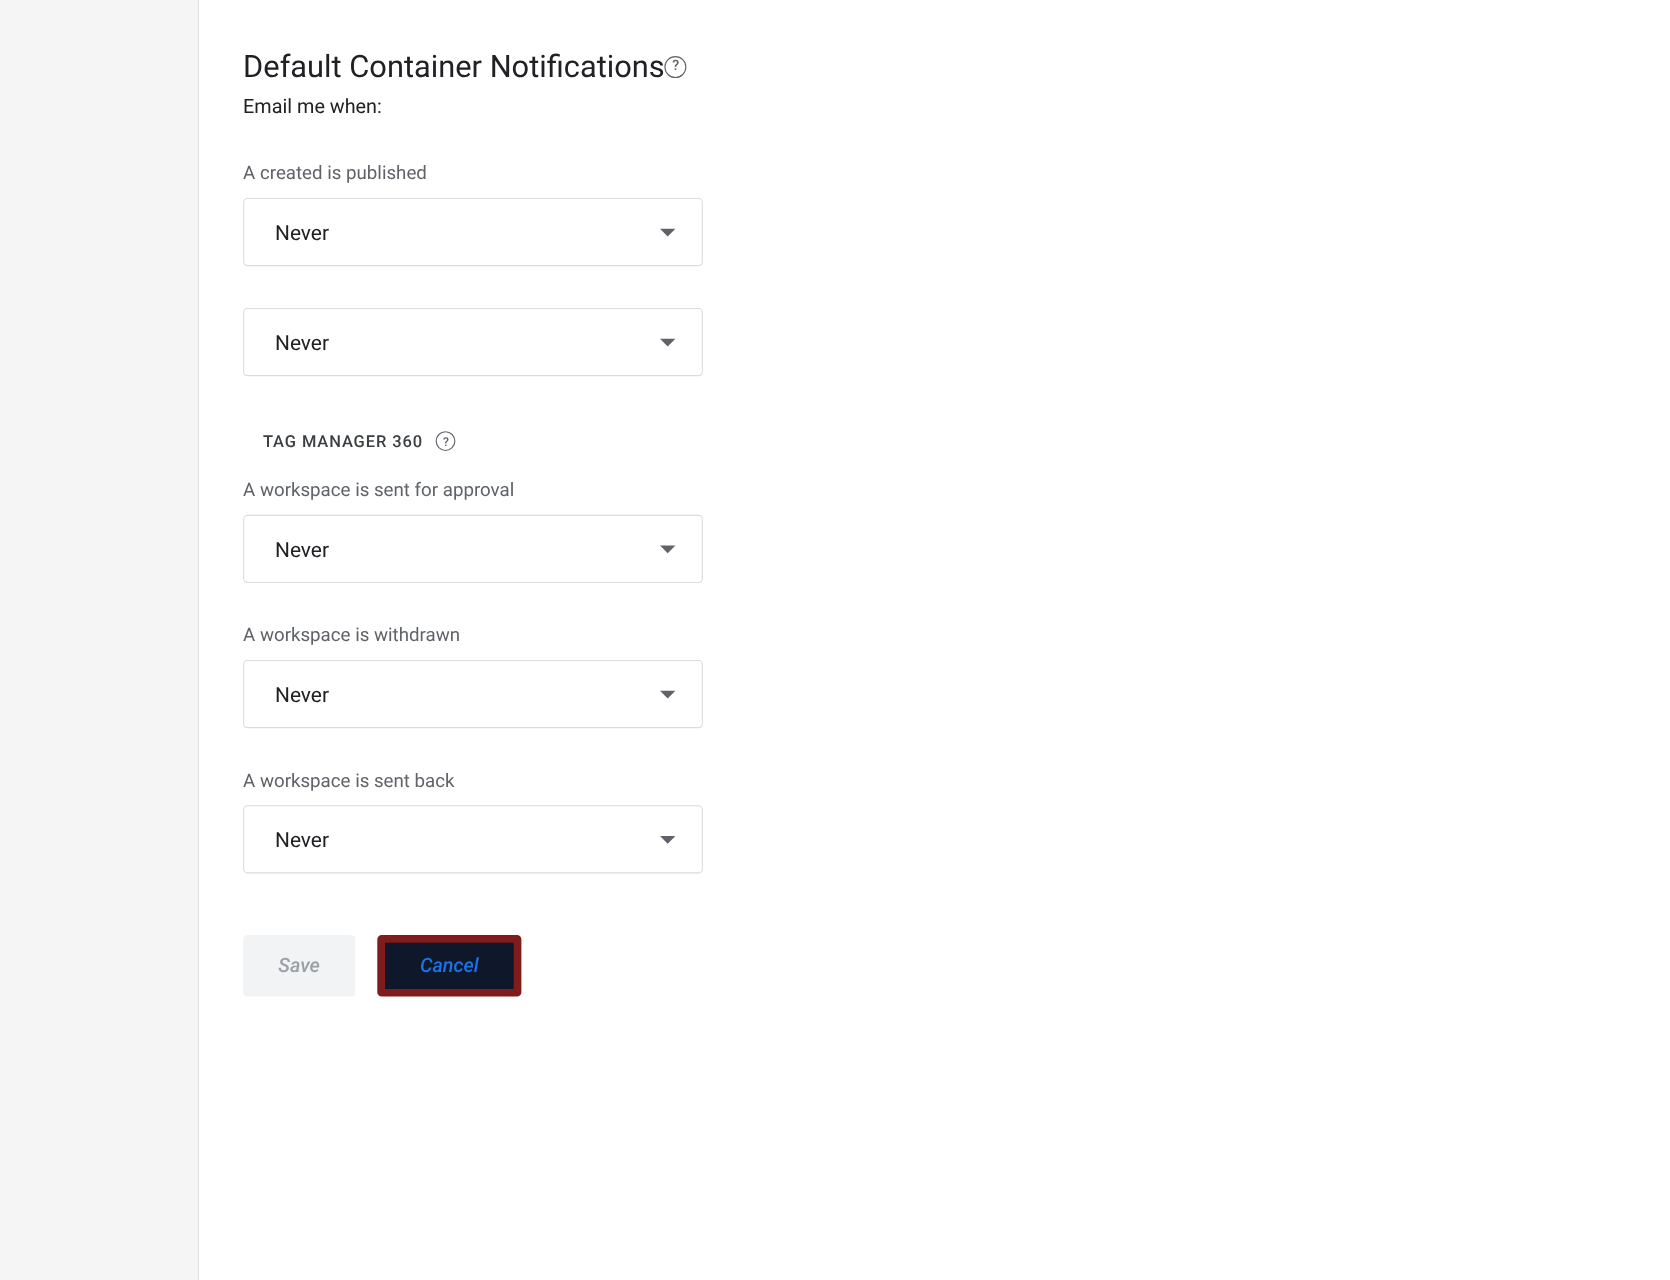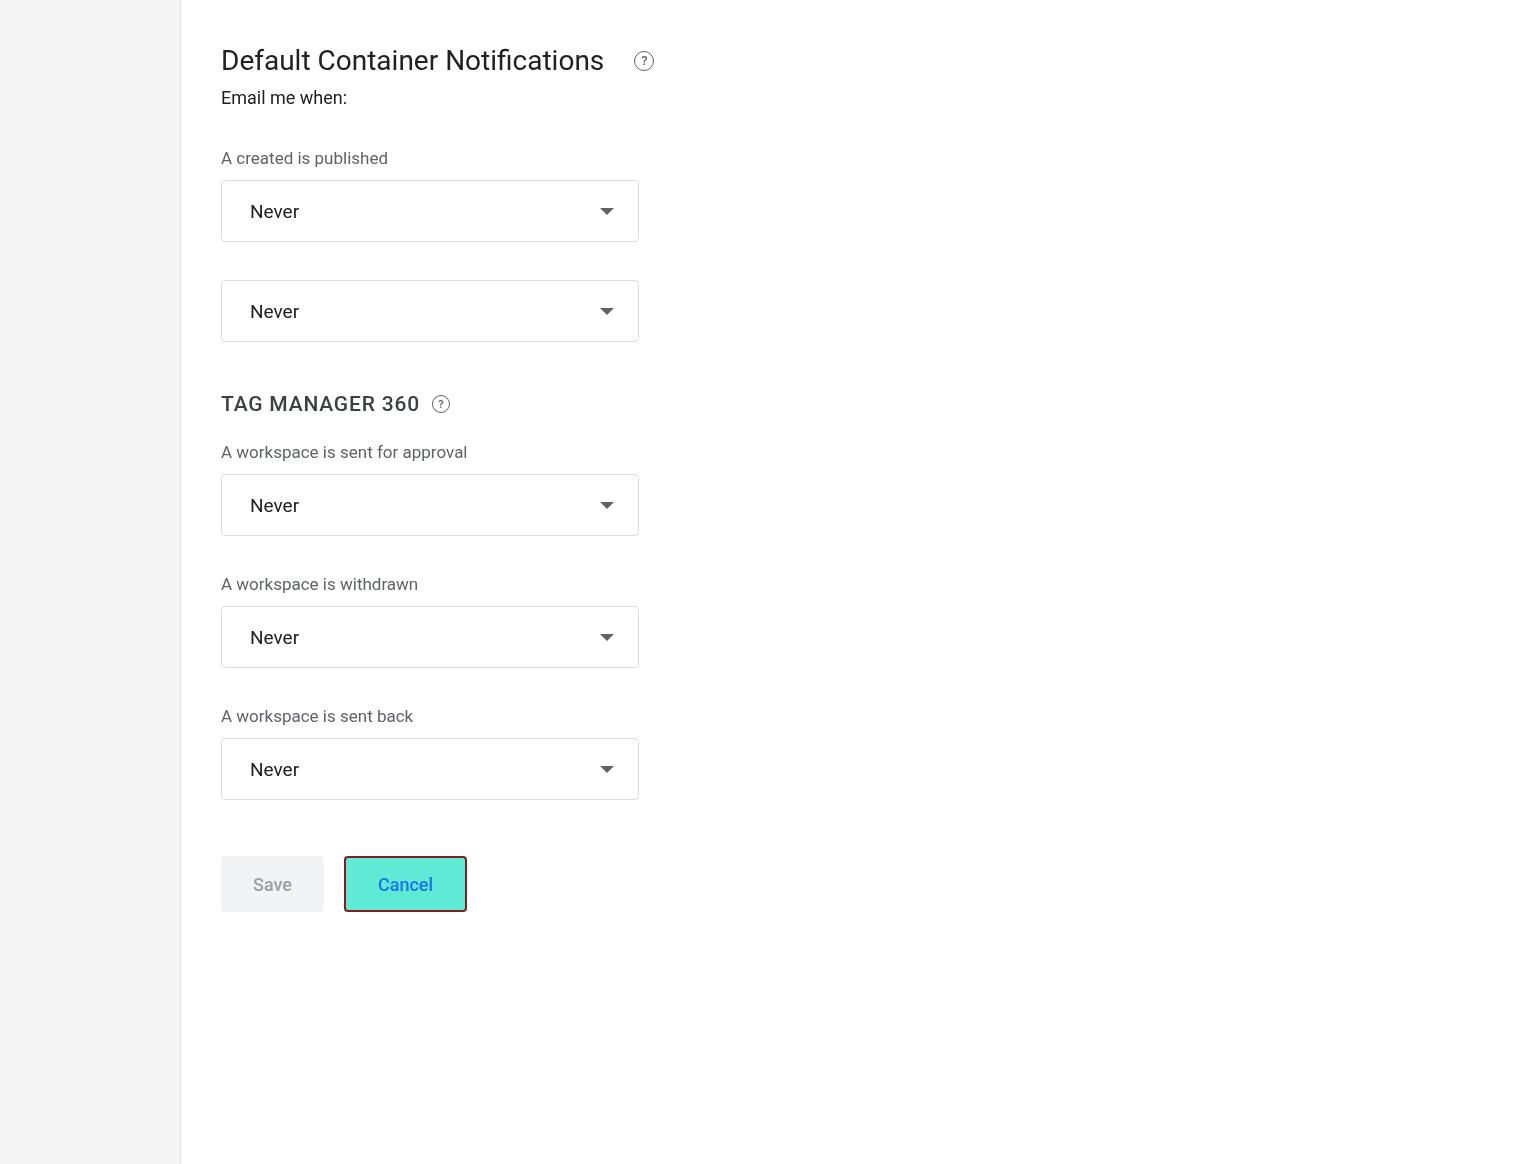--- a/index.html
+++ b/index.html
@@ -21,21 +21,21 @@
       flex-shrink: 0;
     }
     .content {
       flex: 1;
       padding: 44px 40px;
       background: #fff;
     }
     .page-title-row {
       display: flex;
       align-items: center;
-      gap: 30px;
+      gap: 0;
       margin-bottom: 10px;
     }
     .page-title {
       font-size: 28px;
       font-weight: 400;
       color: #202124;
       letter-spacing: 0;
     }
     .help-icon {
       width: 20px;
@@ -99,52 +99,54 @@
       border-top: 7px solid #5f6368;
     }
     .section-heading-row {
       display: flex;
       align-items: center;
       gap: 12px;
       margin-top: 50px;
       margin-bottom: 26px;
     }
     .section-heading {
-      font-size: 21px;
+      font-size: 15px;
       font-weight: 500;
       color: #3c4043;
       letter-spacing: 0.8px;
       text-transform: uppercase;
+      margin-left: 18px;
     }
     .button-row {
       display: flex;
       gap: 20px;
       margin-top: 56px;
     }
     .btn {
       height: 56px;
       padding: 0 32px;
       border-radius: 4px;
       font-size: 18px;
       font-weight: 500;
       cursor: pointer;
       display: inline-flex;
       align-items: center;
       justify-content: center;
       font-family: inherit;
+      font-style: italic;
     }
     .btn-save {
       background: #f1f3f4;
       color: #9aa0a6;
       border: none;
     }
     .btn-cancel {
-      background: #5eead4;
+      background: #0f172a;
       color: #1a73e8;
-      border: 2px solid #7f1d1d;
+      border: 7px solid #7f1d1d;
     }
   </style>
 </head>
 <body>
 
 <div class="sidebar"></div>
 
 <div class="content">
 
   <div class="page-title-row">

